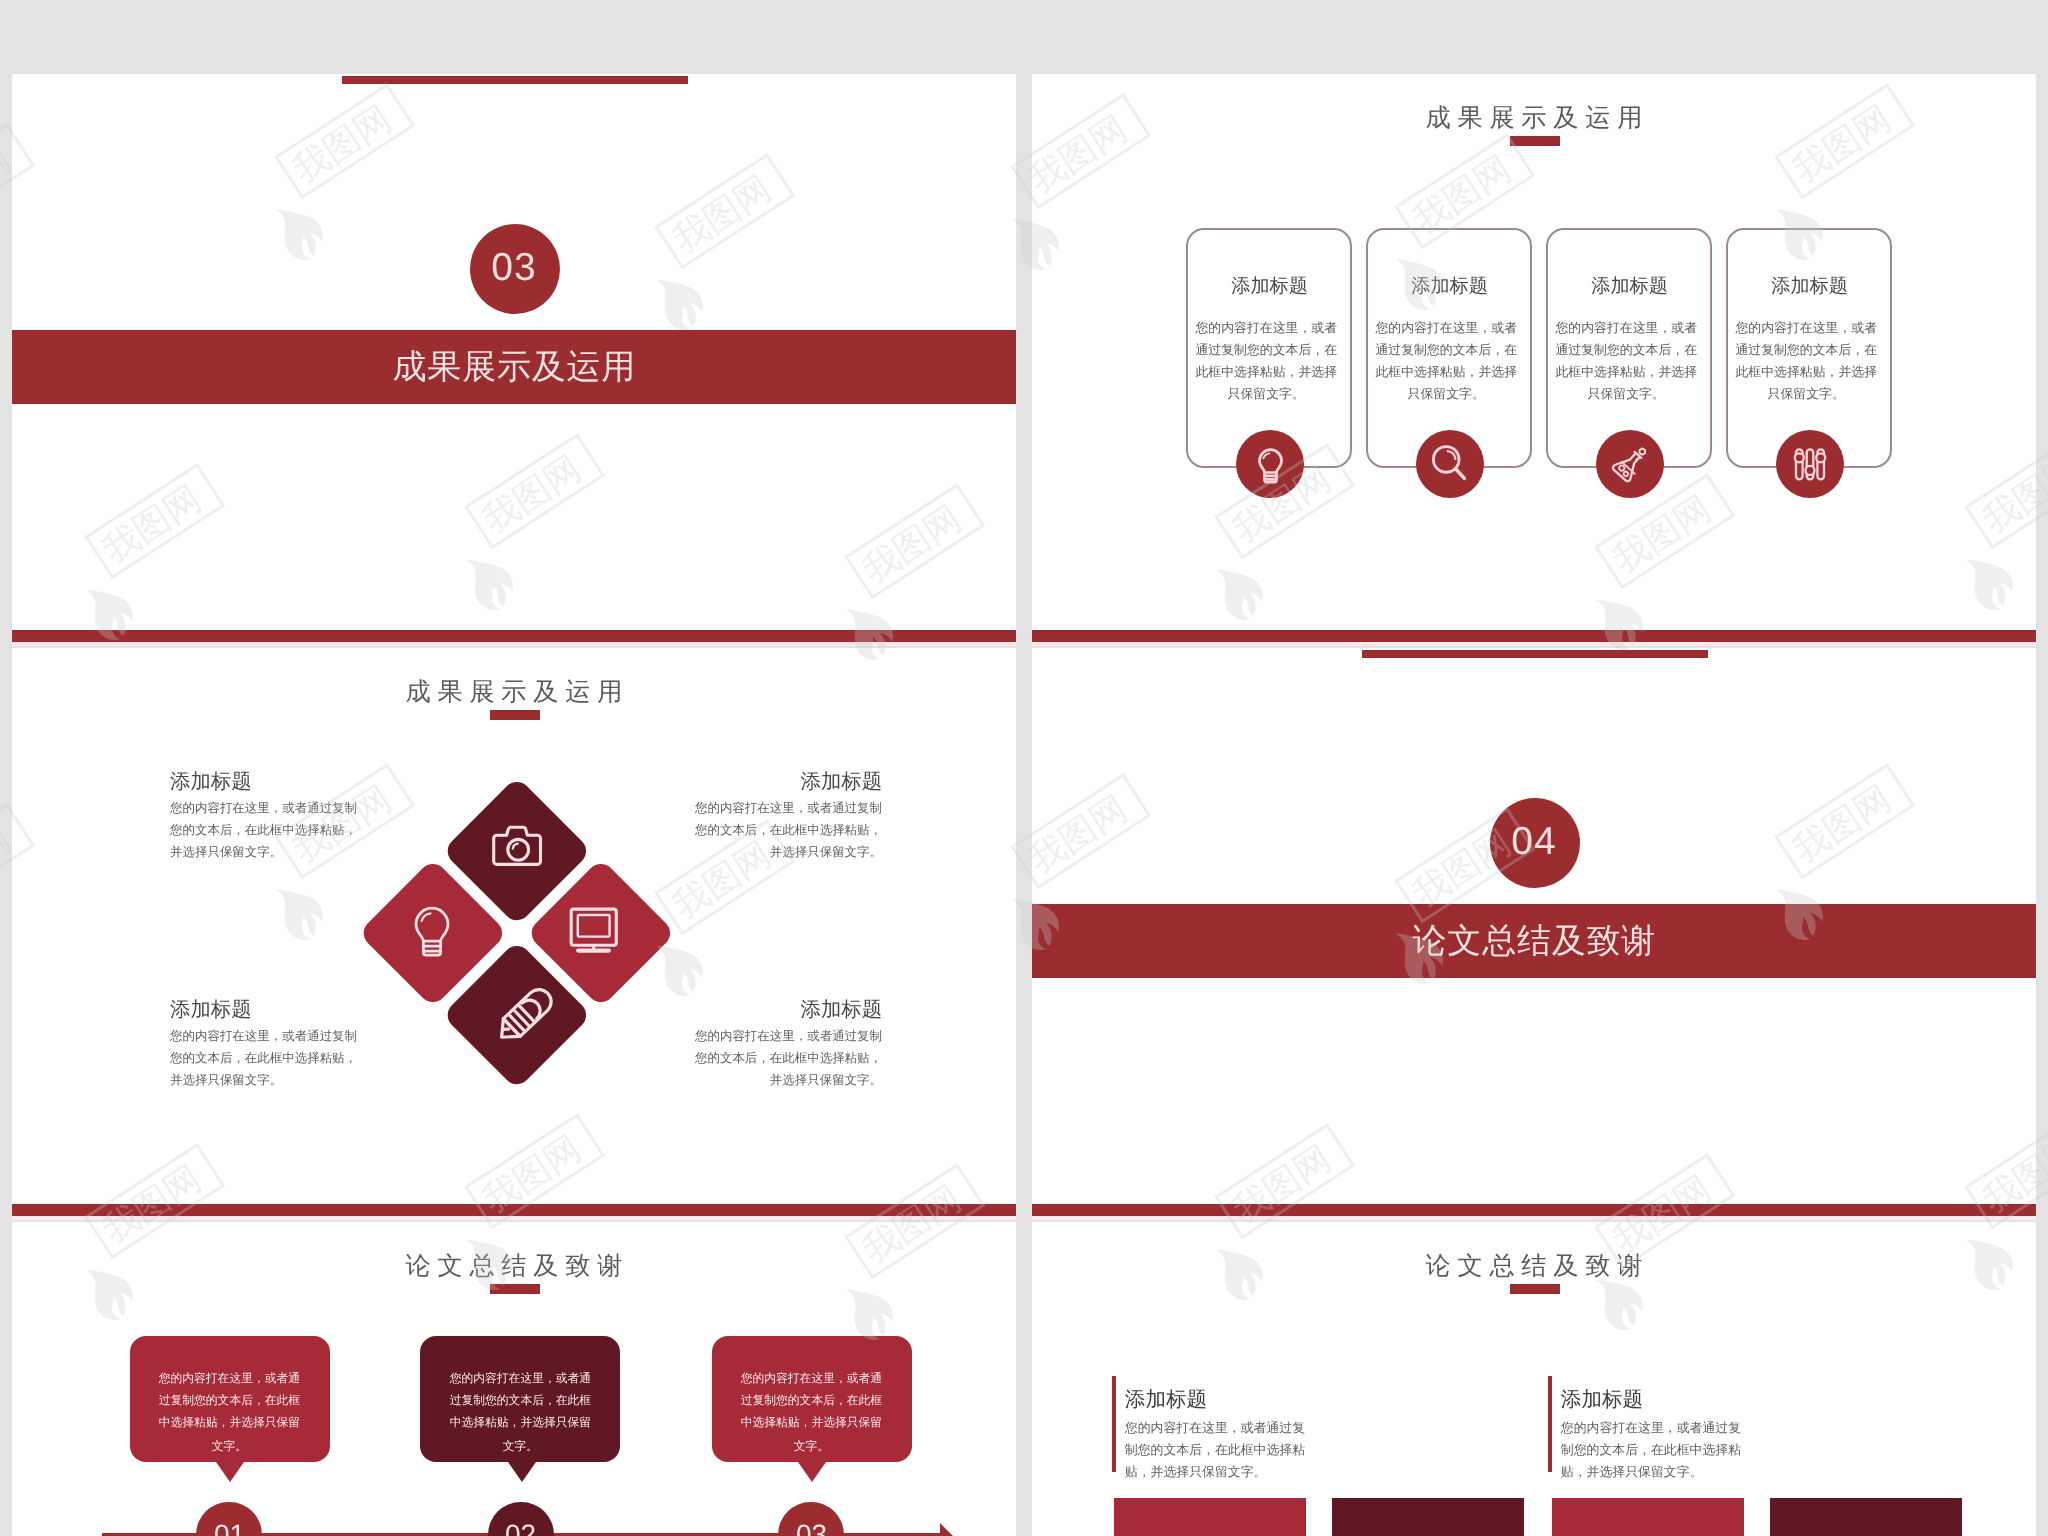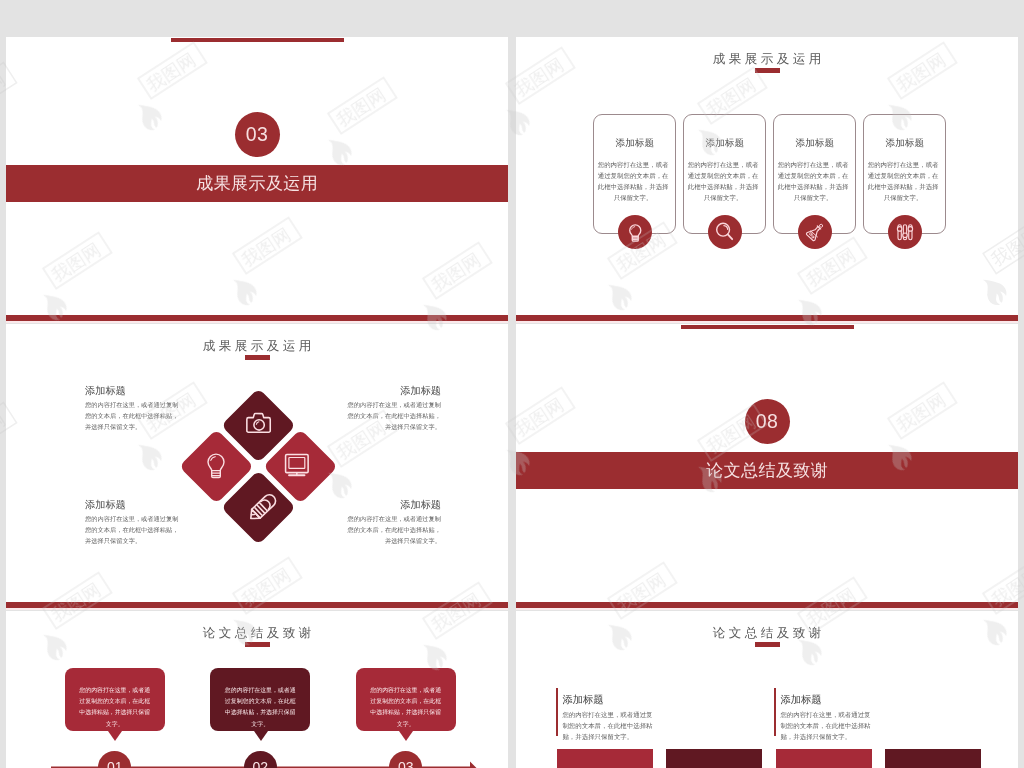--- a/index.html
+++ b/index.html
@@ -193,21 +193,21 @@
         <path d="M5.3 16.6l2.2 1.9"></path>
       </g>
     </svg>
 
     <div class="botbar"></div>
     <div class="botpink"></div>
   </div>
 
   <div class="slide" style="left:516px;top:324px;">
     <div class="acc-bar" style="left:165px;top:1px;width:173px;"></div>
-    <div class="sec-num" style="top:75px;">08</div>
+    <div class="sec-num" style="top:75px;">04</div>
     <div class="sec-banner" style="top:128px;">
       <span>论文总结及致谢</span>
     </div>
     <div class="botbar"></div>
     <div class="botpink"></div>
   </div>
 
   <div class="slide" style="left:6px;top:611px;">
     <div class="head" style="top:14px;">论文总结及致谢</div>
     <div class="head-ul" style="left:239px;width:25.4px;top:31px;"></div>

